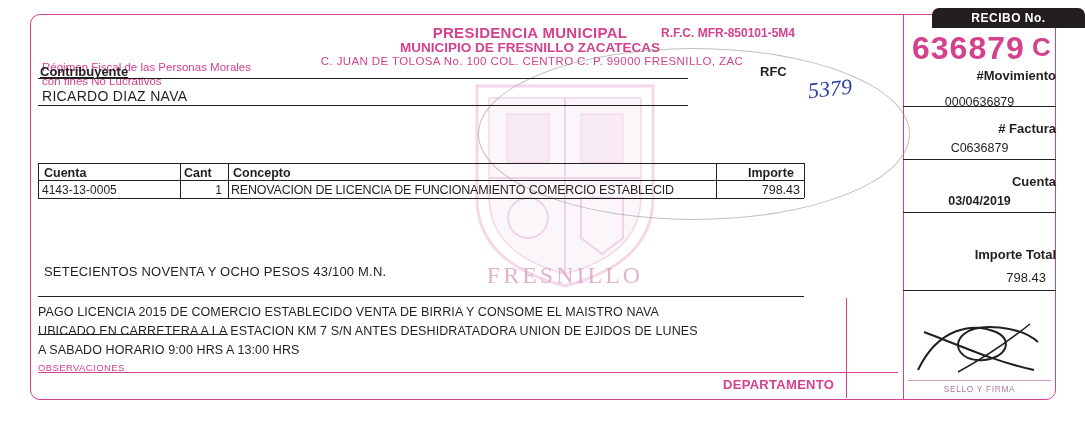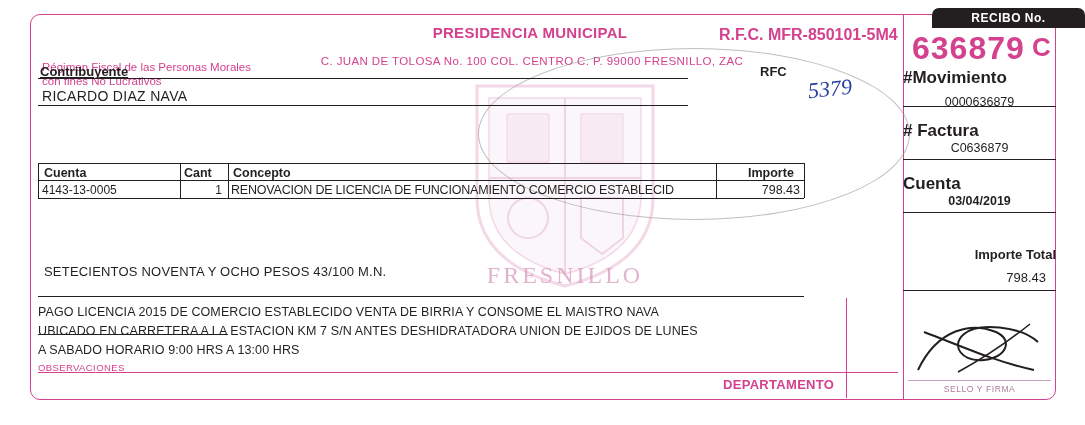--- a/index.html
+++ b/index.html
@@ -91,24 +91,24 @@
     left: 262px;
     top: 55px;
     width: 540px;
     text-align: center;
     color: #d4418e;
     font-size: 11.5px;
     letter-spacing: 0.4px;
   }
   .rfc-emisor {
     position: absolute;
-    left: 711px;
+    left: 653px;
     top: 26px;
     color: #d4418e;
-    font-size: 16px;
+    font-size: 12px;
     font-weight: bold;
     padding-left: 8px;
   }
   
   .receipt-number {
     position: absolute;
     left: 912px;
     top: 30px;
     color: #d4418e;
     font-size: 32px;
@@ -322,22 +322,22 @@
     left: 846px;
     top: 298px;
     height: 100px;
     border-left: 1px solid #d4418e;
   }
   
   .rc-label {
     position: absolute;
     left: 903px;
     width: 153px;
-    text-align: left;
-    font-size: 17px;
+    text-align: right;
+    font-size: 13px;
     font-weight: bold;
     color: #231f20;
   }
   .rc-value {
     position: absolute;
     left: 903px;
     width: 153px;
     text-align: center;
     font-size: 12.5px;
     color: #231f20;
@@ -404,20 +404,21 @@
 
 <div id="receipt">
 
   <div class="outer-frame"></div>
   <div class="right-col-sep"></div>
 
   <div class="recibo-tab">RECIBO No.</div>
 
   <div class="regimen">Régimen Fiscal de las Personas Morales con fines No Lucrativos</div>
   <div class="title-main">PRESIDENCIA MUNICIPAL</div>
+  <div class="title-sub">MUNICIPIO DE FRESNILLO ZACATECAS</div>
   <div class="address-line">C. JUAN DE TOLOSA  No. 100    COL. CENTRO    C. P. 99000    FRESNILLO, ZAC</div>
   <div class="rfc-emisor">R.F.C. MFR-850101-5M4</div>
 
   <div class="receipt-number">636879</div>
   <div class="receipt-series">C</div>
 
   <div class="seal-ring"></div>
   <svg class="seal" viewBox="0 0 220 215" xmlns="http://www.w3.org/2000/svg">
     <path d="M22 8 L198 8 L198 120 Q198 185 110 208 Q22 185 22 120 Z" fill="none" stroke="#d97fb3" stroke-width="3"></path>
     <path d="M34 20 L186 20 L186 118 Q186 176 110 196 Q34 176 34 118 Z" fill="#e7bcd6" fill-opacity="0.45" stroke="#d97fb3" stroke-width="1.5"></path>

